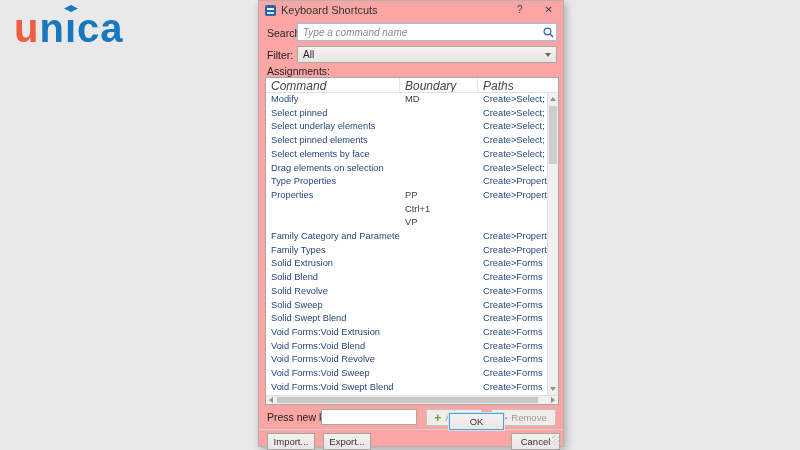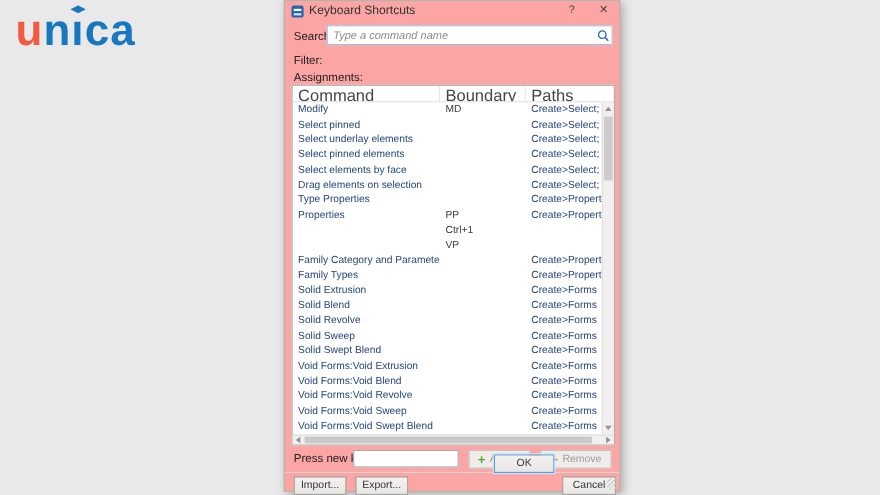--- a/index.html
+++ b/index.html
@@ -28,21 +28,21 @@
   .search-input { position:absolute; left:38px; top:22px; width:260px; height:18px; border:1px solid #9dbfe0; background:#fff; font-family:"Liberation Sans",sans-serif; font-size:10px; font-style:italic; color:#555; padding:0 18px 0 5px; }
   .search-input::placeholder { color:#8a8a8a; font-style:italic; }
   .search-glass { position:absolute; left:284px; top:26px; width:11px; height:11px; }
 
   .filter-select { position:absolute; left:38px; top:45px; width:260px; height:17px; border:1px solid #a9a7a4; background:linear-gradient(#f4f3f1,#e7e5e2); font-size:10px; color:#222; display:flex; align-items:center; padding:0 5px; }
   .filter-chevron { margin-left:auto; width:0; height:0; border-left:3.5px solid transparent; border-right:3.5px solid transparent; border-top:4px solid #666; }
 
   
   .table { position:absolute; left:6px; top:76px; width:294px; height:328px; background:#fff; border:1px solid #a9a7a4; display:flex; flex-direction:column; overflow:hidden; }
   .thead { display:grid; grid-template-columns:134px 78px 1fr 11px; height:15px; flex:0 0 auto; border-bottom:1px solid #e2e0dd; }
-  .th { font-size:15px; color:#444; padding:1px 0 0 5px; border-right:1px solid #e8e6e3; white-space:nowrap; overflow:hidden; }
+  .th { font-size:12px; color:#444; padding:1px 0 0 5px; border-right:1px solid #e8e6e3; white-space:nowrap; overflow:hidden;font-style:italic; }
   .th:nth-child(3) { border-right:none; }
   .tbody-wrap { display:flex; flex:1 1 auto; overflow:hidden; }
   .tbody { flex:1 1 auto; overflow:hidden; }
   .trow { display:grid; grid-template-columns:134px 78px 1fr; }
   .td { font-size:9.3px; line-height:13.7px; padding-left:5px; white-space:nowrap; overflow:hidden; }
   .td.cmd, .td.path { color:#26477d; }
   .td.sc { color:#3c3c3c; white-space:pre-line; }
 
   .vscroll { flex:0 0 11px; background:#f0f0f0; border-left:1px solid #e0deda; position:relative; }
   .vs-btn { position:absolute; left:0; right:0; height:12px; display:flex; align-items:center; justify-content:center; background:#f0f0f0; }
@@ -92,20 +92,24 @@
   </div>
 
   <span class="lbl" style="left:8px; top:26px;">Search:</span>
   <input class="search-input" placeholder="Type a command name" style="">
   <svg class="search-glass" viewBox="0 0 11 11">
     <circle cx="4.5" cy="4.5" r="3.4" fill="none" stroke="#2a6bad" stroke-width="1.2"></circle>
     <line x1="7" y1="7" x2="10" y2="10" stroke="#2a6bad" stroke-width="1.4"></line>
   </svg>
 
   <span class="lbl" style="left:8px; top:48px;">Filter:</span>
+  <div class="filter-select">
+    <span>All</span>
+    <span class="filter-chevron"></span>
+  </div>
 
   <span class="lbl" style="left:8px; top:64px;">Assignments:</span>
 
   <div class="table">
     <div class="thead">
       <span class="th">Command</span>
       <span class="th">Boundary</span>
       <span class="th">Paths</span>
       <span class="th" style="padding:0; border-right:none;"></span>
     </div>

